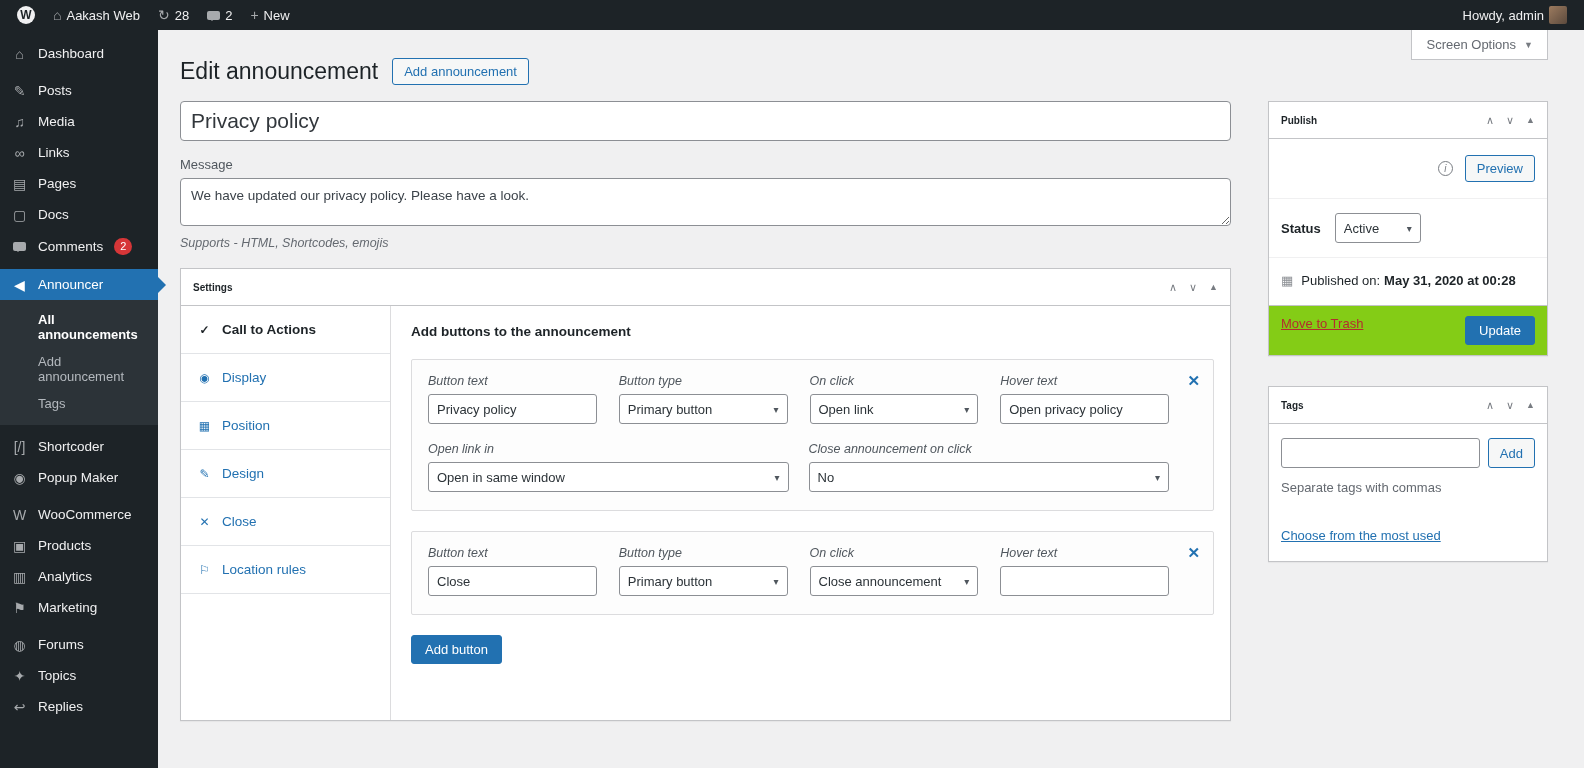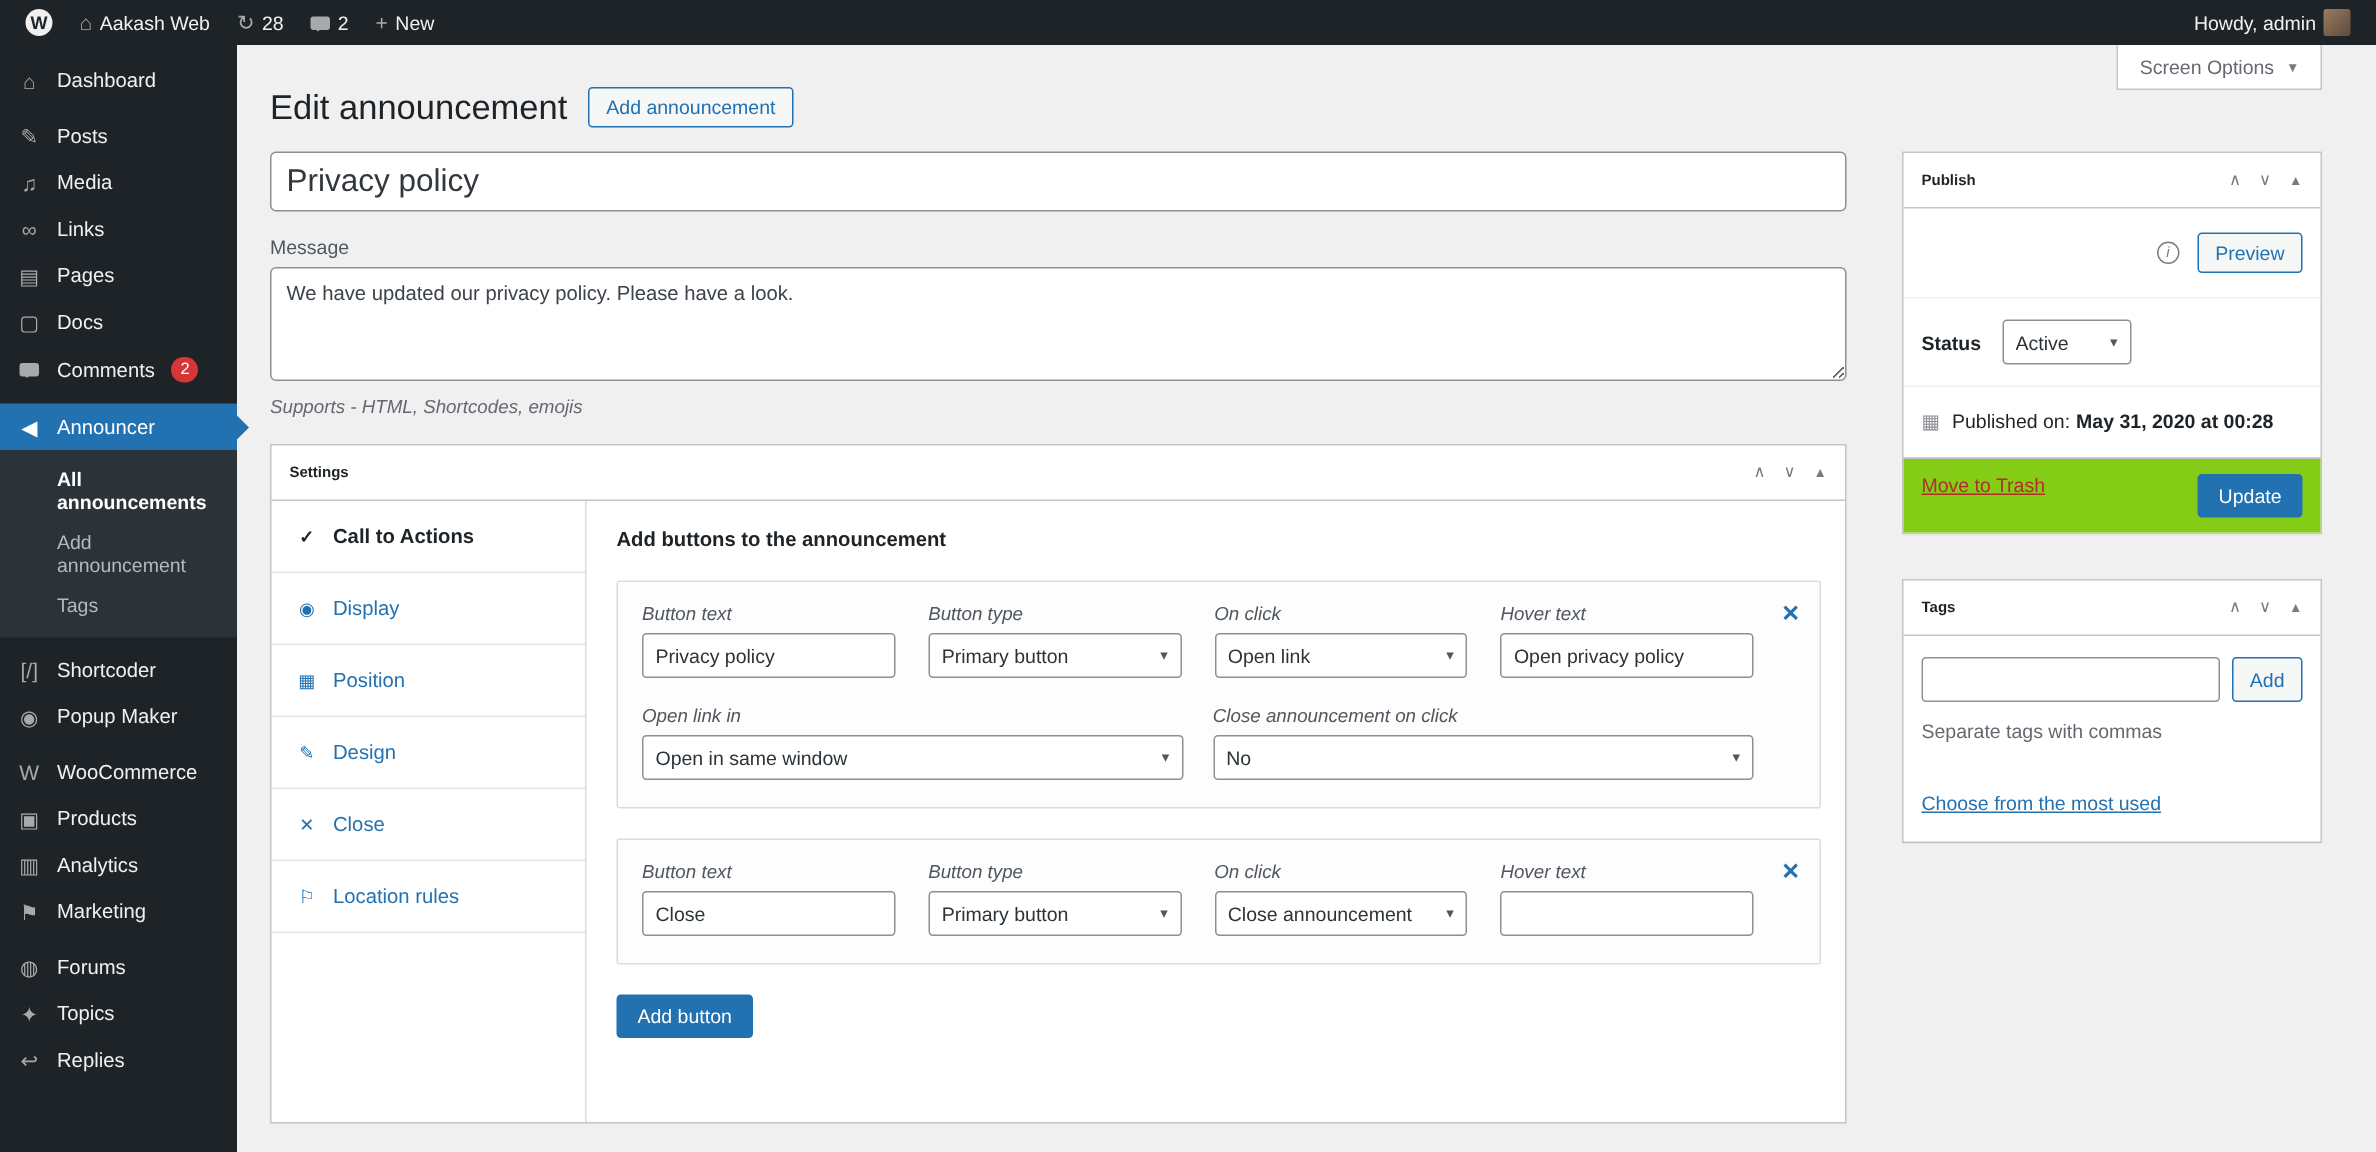--- a/index.html
+++ b/index.html
@@ -60,21 +60,21 @@
   .columns { display:flex; gap:37px; margin-top:16px; align-items:flex-start; }
   .main-col { flex:1; min-width:0; }
   .side-col { width:280px; flex-shrink:0; }
   
   .title-input {
     width:100%; height:40px; border:1px solid #8c8f94; border-radius:4px; background:#fff;
     font-size:21px; padding:3px 10px; color:#32373c; font-family:inherit;
   }
   .msg-label { margin:16px 0 6px; color:#50575e; }
   .message-area {
-    width:100%; height:76px; border:1px solid #8c8f94; border-radius:4px; background:#fff;
+    width:100%; height:48px; border:1px solid #8c8f94; border-radius:4px; background:#fff;
     font-size:13.5px; color:#3c434a; padding:9px 10px; resize:vertical; font-family:inherit;
   }
   .supports-note { font-style:italic; color:#646970; font-size:12.5px; margin-top:7px; }
   
   .postbox { background:#fff; border:1px solid #c3c4c7; box-shadow:0 1px 1px rgba(0,0,0,.04); }
   .settings-box { margin-top:18px; }
   .postbox-header {
     display:flex; align-items:center; justify-content:space-between;
     padding:0 12px; height:37px; border-bottom:1px solid #c3c4c7;
   }

